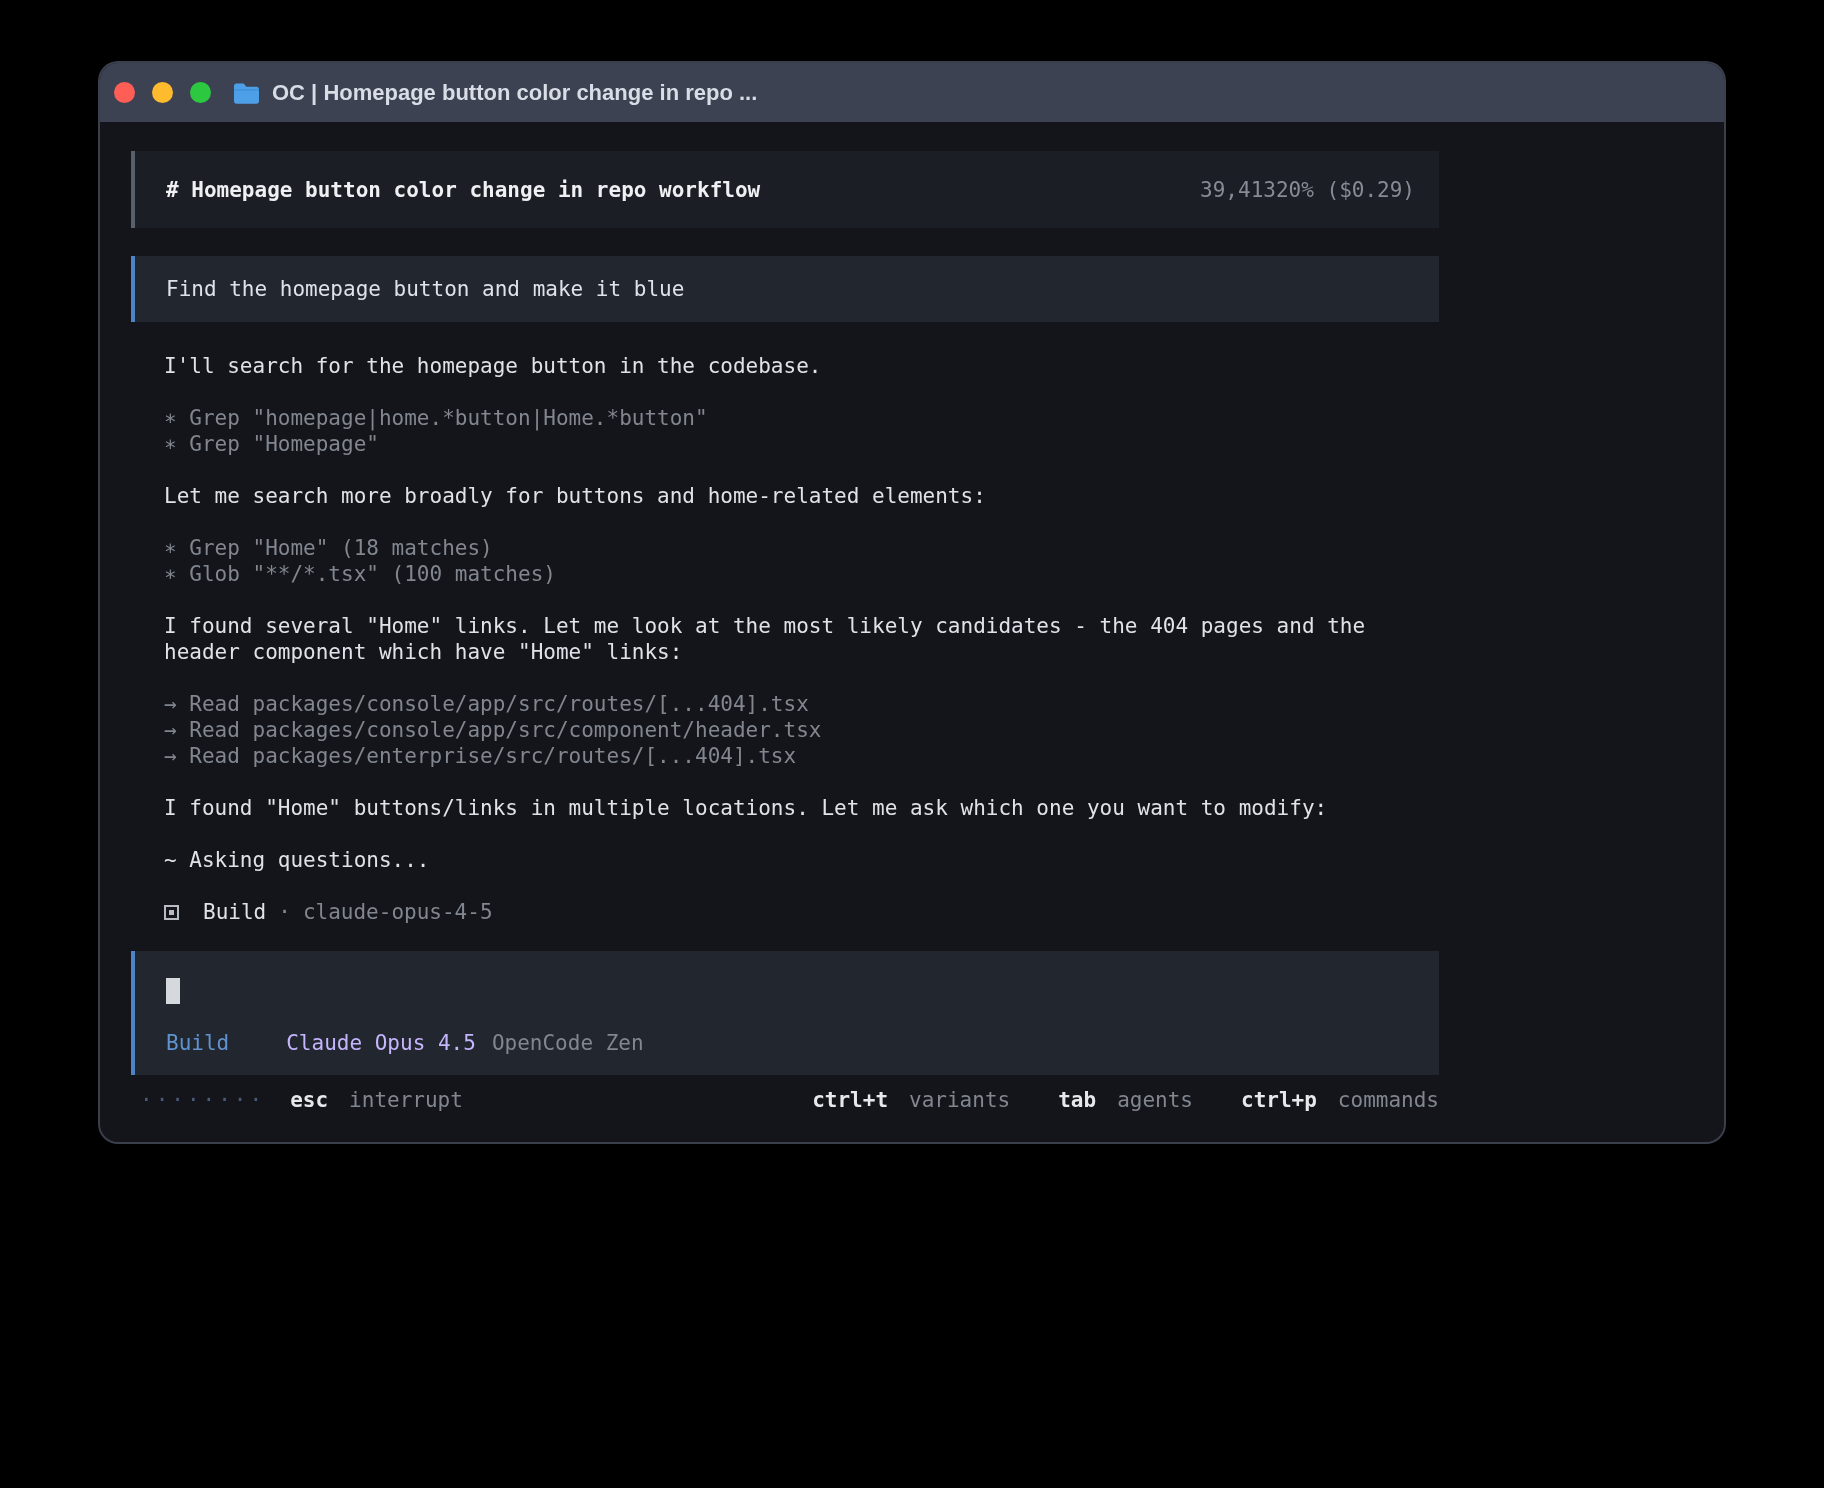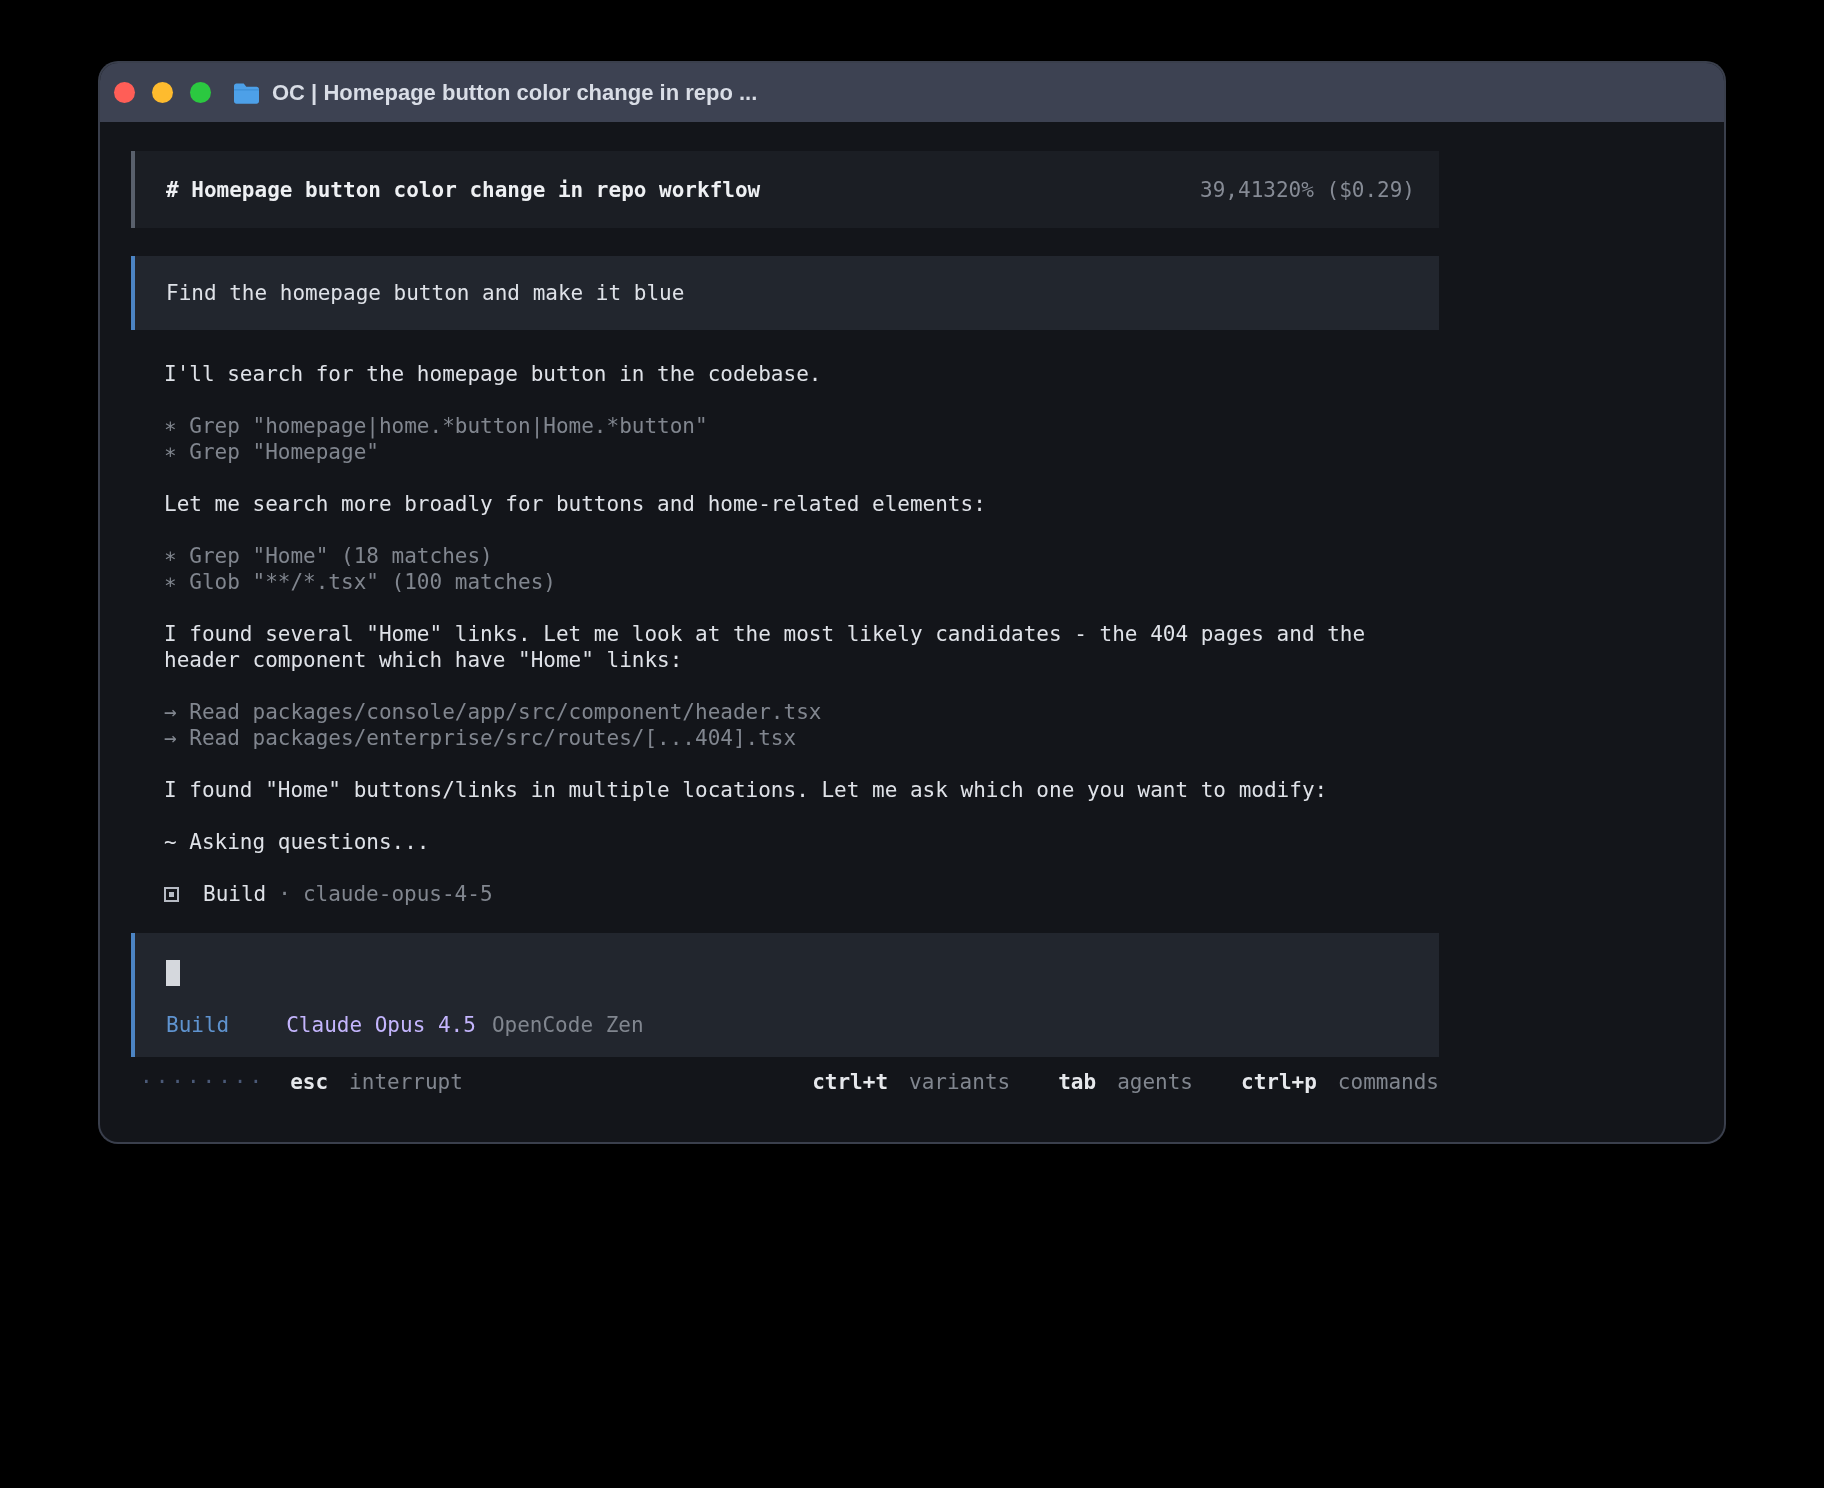--- a/index.html
+++ b/index.html
@@ -51,21 +51,21 @@
     display:flex; align-items:center; justify-content:space-between;
     padding:0 24px 0 31px;
     margin-bottom:28px;
   }
   .hdr-title { color:#eef0f3; font-weight:bold; }
   .hdr-stats { color:#868b95; display:flex; }
 
   .user-block {
     background:#22262e;
     border-left:4px solid #4c84c4;
-    height:74px;
+    height:66px;
     display:flex; align-items:center;
     padding:0 31px;
     margin-bottom:31px;
     color:#dfe2e8;
   }
 
   .transcript { width:1308px; padding-left:33px; line-height:26px; }
   .group { margin-bottom:26px; }
   .line { min-height:26px; }
   .white { color:#dfe2e8; }
@@ -159,20 +159,21 @@
       <div class="group">
         <div class="line gray">∗ Grep "Home" (18 matches)</div>
         <div class="line gray">∗ Glob "**/*.tsx" (100 matches)</div>
       </div>
 
       <div class="group">
         <div class="line white">I found several "Home" links. Let me look at the most likely candidates - the 404 pages and the header component which have "Home" links:</div>
       </div>
 
       <div class="group">
+        <div class="line gray">→ Read packages/console/app/src/routes/[...404].tsx</div>
         <div class="line gray">→ Read packages/console/app/src/component/header.tsx</div>
         <div class="line gray">→ Read packages/enterprise/src/routes/[...404].tsx</div>
       </div>
 
       <div class="group">
         <div class="line white">I found "Home" buttons/links in multiple locations. Let me ask which one you want to modify:</div>
       </div>
 
       <div class="group">
         <div class="line white">~ Asking questions...</div>

